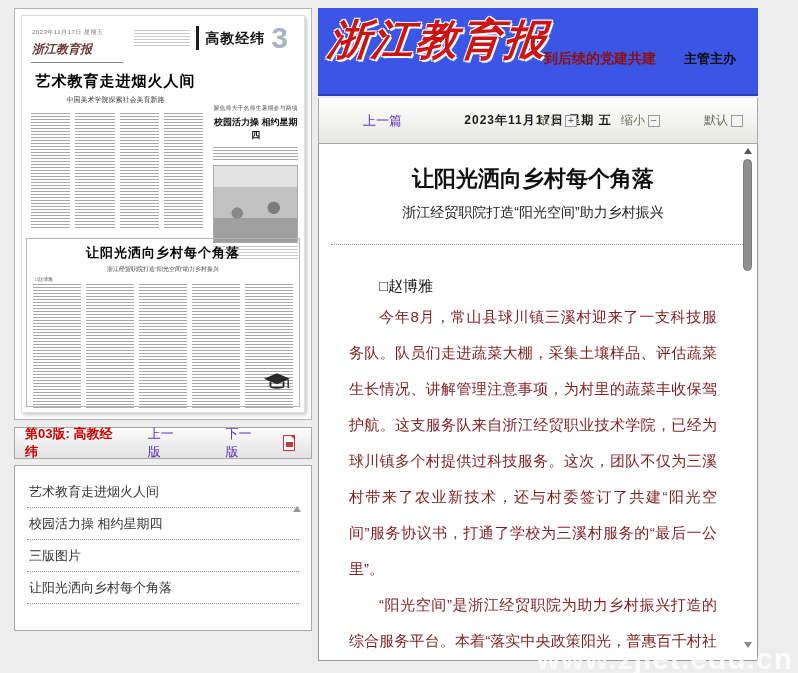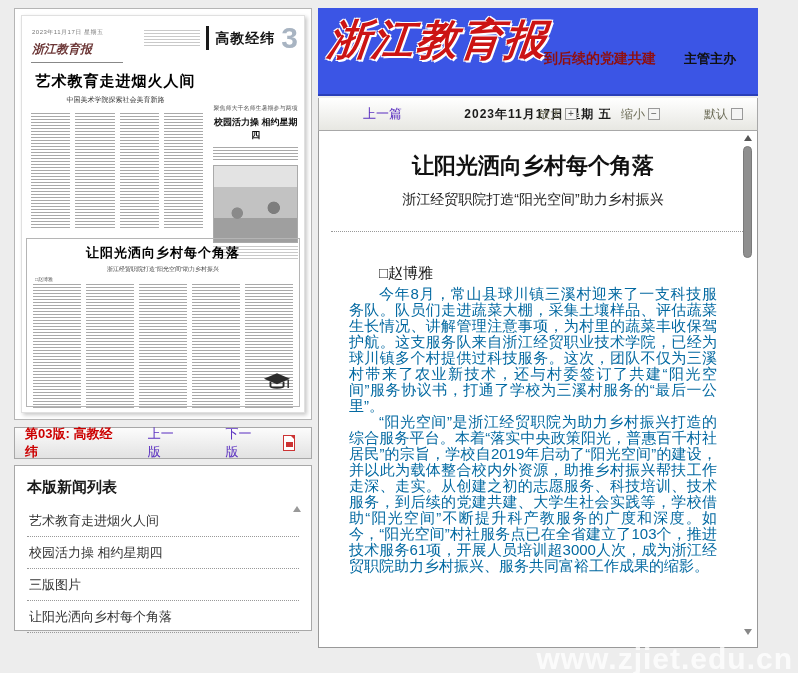--- a/index.html
+++ b/index.html
@@ -23,21 +23,21 @@
   }
   .tx { background-image: repeating-linear-gradient(to bottom,#a9a9a9 0,#a9a9a9 1px,transparent 1px,transparent 3px); }
   .tx-light { background-image: repeating-linear-gradient(to bottom,#c9c9c9 0,#c9c9c9 1px,transparent 1px,transparent 3px); }
 
   .pp-topleft { position: absolute; left: 10px; top: 12px; }
   .pp-date { font-size: 6px; color: #777; letter-spacing: 0.5px; }
   .pp-mast { font-size: 12px; font-weight: bold; font-style: italic; color: #6b3535;
              font-family: "DejaVu Serif","Liberation Serif",serif; margin-top: 4px; }
   .pp-rule-l { position: absolute; left: 9px; top: 46px; width: 92px; border-top: 1px solid #888; }
 
-  .pp-topright { position: absolute; right: 6px; top: 8px; display: flex; align-items: center; gap: 6px; }
+  .pp-topright { position: absolute; right: 16px; top: 8px; display: flex; align-items: center; gap: 6px; }
   .pp-meta { width: 56px; height: 17px; }
   .pp-section { font-size: 14px; font-weight: bold; color: #151515; letter-spacing: 1px;
                 border-left: 3px solid #1a1a1a; padding-left: 6px; line-height: 24px; }
   .pp-pagenum { font-size: 30px; font-weight: bold; color: #a8b4c2; line-height: 28px; }
 
   .pp-h1 { position: absolute; left: 6px; top: 56px; width: 62%; text-align: center; }
   .pp-h1-title { font-size: 15px; font-weight: bold; color: #000; letter-spacing: 1px; }
   .pp-h1-sub { font-size: 7px; color: #333; margin-top: 4px; }
   .pp-cols1 { position: absolute; left: 9px; top: 97px; width: 61%; height: 116px; display: flex; gap: 5px; }
   .pp-cols1 > div { flex: 1; }
@@ -91,40 +91,40 @@
     color: #cc1414; letter-spacing: 2px; transform: skewX(-6deg); cursor: pointer;
     text-shadow: -1px -1px 0 #fff, 1px -1px 0 #fff, -1px 1px 0 #fff, 1px 1px 0 #fff, 2px 2px 0 #fff; }
   .banner-publisher { position: absolute; left: 226px; top: 42px; font-size: 14px;
     font-weight: bold; color: #8f0f0f; }
   .banner-publisher .role { color: #101010; font-size: 13px; margin-left: 28px; }
   .banner-nav { position: absolute; left: 0; right: 0; bottom: 5px; display: flex;
     justify-content: space-between; padding: 0 8px; font-size: 12px; color: #fff; }
   .banner-nav a { color: #fff; text-decoration: none; cursor: pointer; }
   .banner-nav .sep { margin: 0 6px; color: #fff; }
 
-  .date-bar { height: 33px; margin-top: 2px; background: linear-gradient(#ffffff,#e7e7e2);
+  .date-bar { height: 46px; margin-top: 2px; background: linear-gradient(#ffffff,#e7e7e2);
     border: 1px solid #a8a8a8; border-top: none; position: relative;
     display: flex; align-items: center; justify-content: flex-end; }
   .prev-article { position: absolute; left: 44px; color: #5a2fc0; font-size: 13px;
     text-decoration: none; cursor: pointer; }
   .date-text { margin: 0 auto; font-weight: bold; font-size: 12px; color: #1a1a1a; letter-spacing: 1px; }
   .view-controls { position: absolute; right: 14px; display: flex; align-items: center;
     gap: 12px; font-size: 12px; color: #6a6a55; }
   .ctl { display: flex; align-items: center; gap: 3px; cursor: pointer; padding-left: 32px; }
   .ctl-box { display: inline-block; width: 12px; height: 12px; border: 1px solid #999;
     background: #f4f4f4; font-size: 10px; line-height: 10px; text-align: center; color: #555; }
 
   .article-frame { position: relative; height: 517px; background: #fff;
     border: 1px solid #999; border-top: none; overflow: hidden; }
   .article-body { padding: 0 40px 0 30px; }
   .article-title { text-align: center; font-size: 22px; font-weight: bold; color: #111; margin-top: 20px; }
   .article-subtitle { text-align: center; font-size: 14px; color: #222; margin-top: 10px; }
   .divider { border-bottom: 1px dotted #999; margin: 22px -26px 0 -18px; }
   .author { font-size: 15px; color: #1a1a1a; text-indent: 2em; margin-top: 28px; line-height: 26px; }
-  .article-body p { font-size: 15px; line-height: 16px; color: #0369a1;
+  .article-body p { font-size: 15px; line-height: 36px; color: #7f1d1d;
     text-indent: 2em; text-align: justify; }
 
   .sb { position: absolute; top: 2px; right: 2px; bottom: 2px; width: 13px; }
   .sb-up { position: absolute; top: 2px; left: 2px; width: 0; height: 0; cursor: pointer;
     border-left: 4px solid transparent; border-right: 4px solid transparent; border-bottom: 6px solid #555; }
   .sb-thumb { position: absolute; top: 13px; left: 1px; width: 9px; height: 112px;
     background: #8f8f8f; border: 1px solid #7a7a7a; border-radius: 5px; cursor: grab; }
   .sb-down { position: absolute; bottom: 10px; left: 2px; width: 0; height: 0; cursor: pointer;
     border-left: 4px solid transparent; border-right: 4px solid transparent; border-top: 6px solid #888; }
 
@@ -192,21 +192,20 @@
     <div class="edition-bar">
       <span class="edition-label">第03版: 高教经纬</span>
       <span class="edition-links">
         <a>上一版</a>
         <a>下一版</a>
       </span>
       <span class="pdf-icon"></span>
     </div>
 
     <div class="news-panel">
-      <div class="news-title">本版新闻列表</div>
       <div class="news-scroll-up"></div>
       <ul>
         <li>艺术教育走进烟火人间</li>
         <li>校园活力操 相约星期四</li>
         <li>三版图片</li>
         <li>让阳光洒向乡村每个角落</li>
       </ul>
     </div>
   </div>
 

